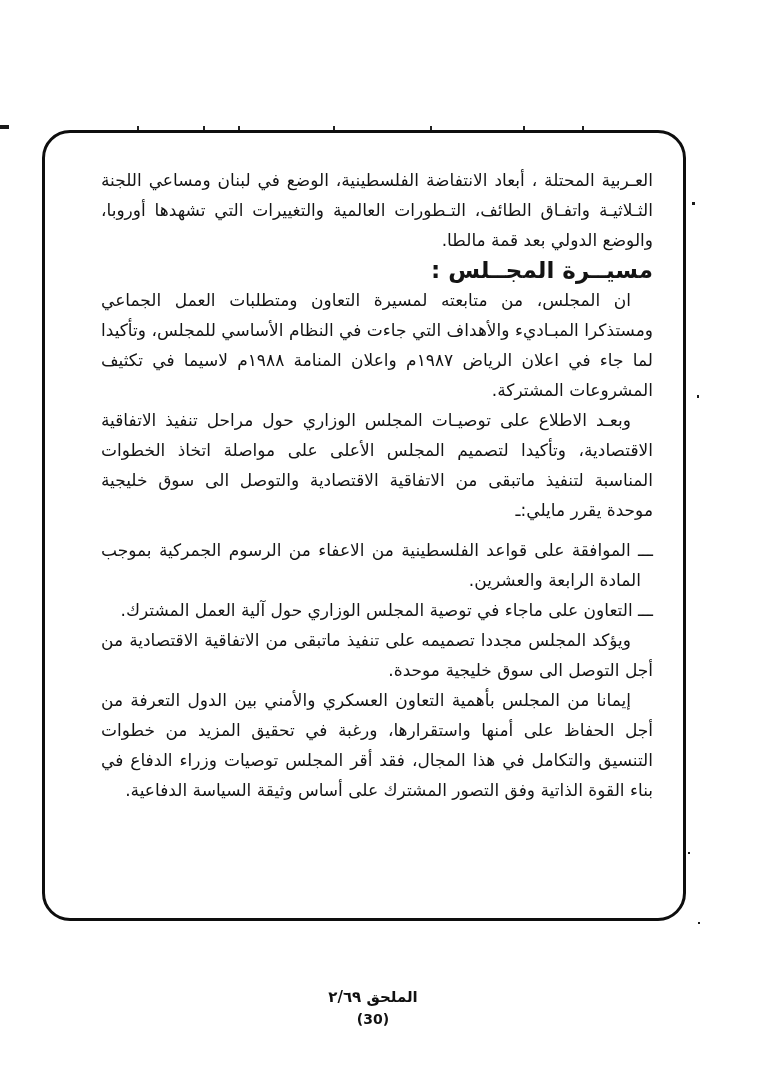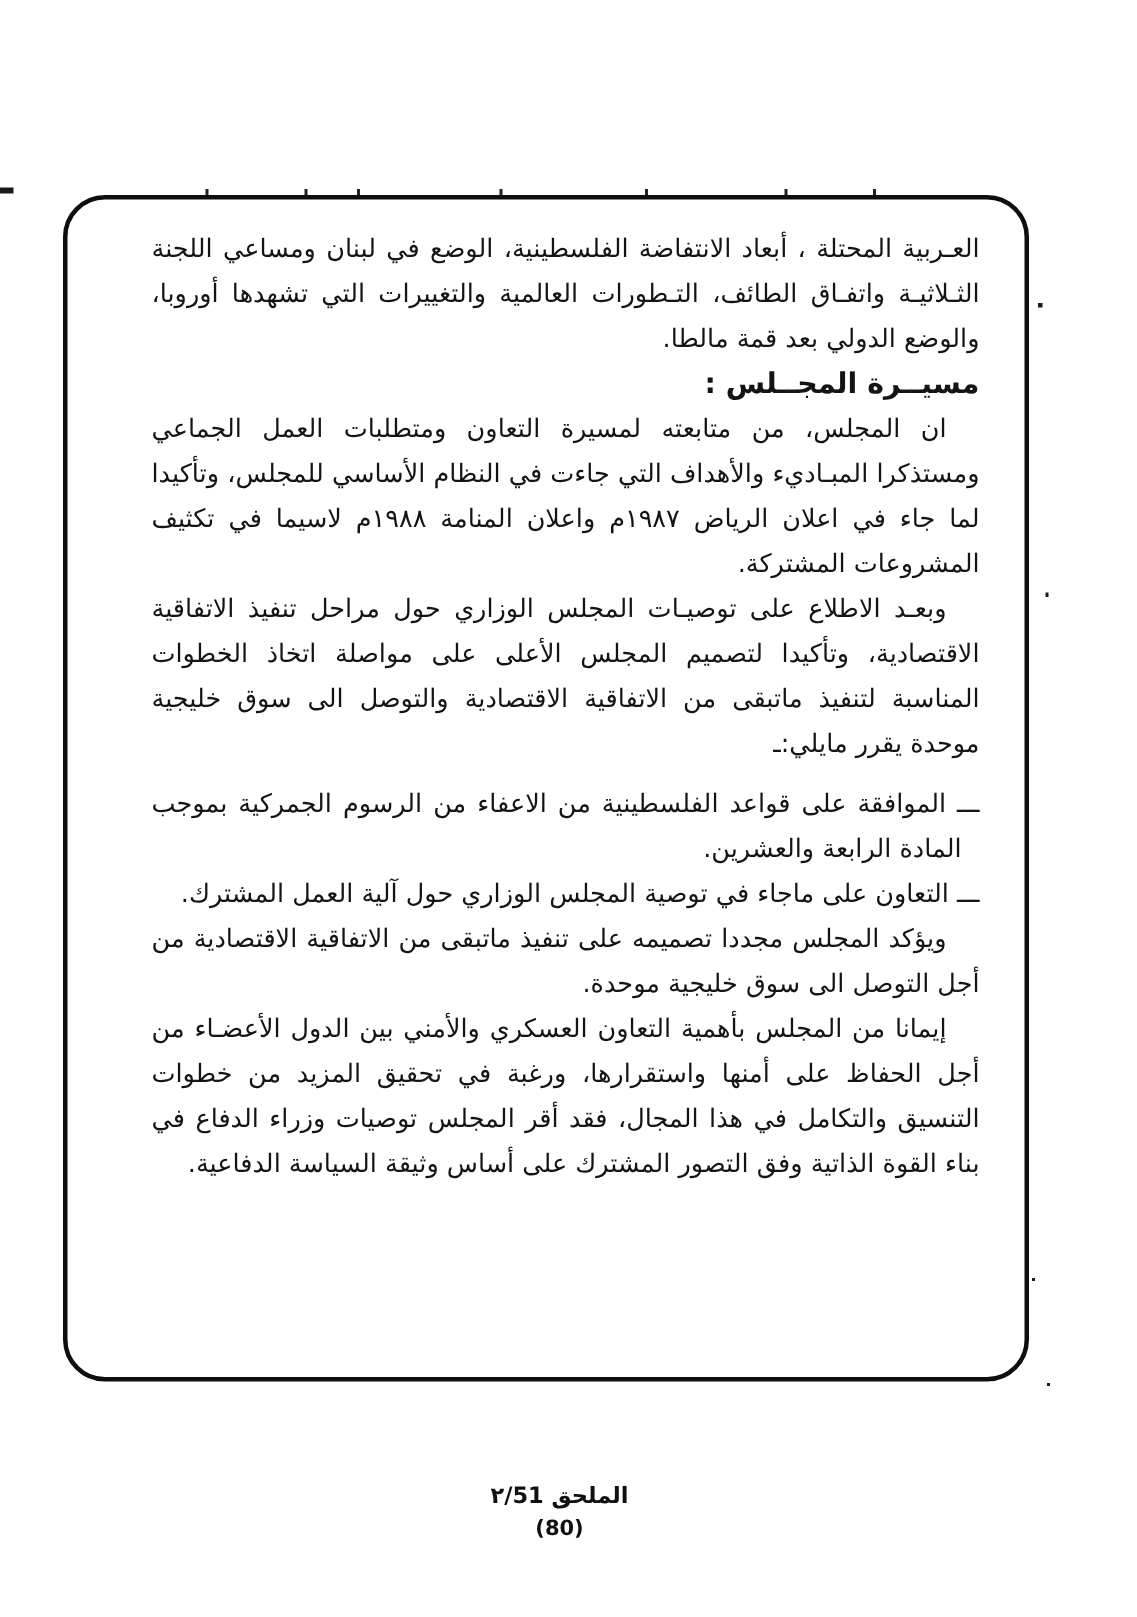--- a/index.html
+++ b/index.html
@@ -22,35 +22,35 @@
     height: 791px;
     border: 3px solid #0e0e0e;
     border-radius: 28px;
     box-sizing: border-box;
     background: #ffffff;
   }
 
   .doc-content {
     position: absolute;
     top: 0; right: 0; bottom: 0; left: 0;
-    padding: 18px 30px 0 56px;
+    padding: 32px 30px 0 56px;
     direction: rtl;
     text-align: justify;
     font-size: 17px;
     line-height: 30px;
     letter-spacing: 0;
   }
 
   .doc-content p { margin: 0; }
 
   .para-indent { text-indent: 22px; }
 
   .doc-heading {
     font-weight: bold;
-    font-size: 19px;
+    font-size: 23px;
     margin: 12px 0 0 0;
     text-align: right;
     text-indent: 0;
   }
 
   .bullet-list { margin-top: 10px; }
 
   .bullet {
     direction: rtl;
     text-align: justify;
@@ -135,23 +135,23 @@
           <span class="marker">ـــ </span><span>الموافقة على قواعد الفلسطينية من الاعفاء من الرسوم الجمركية بموجب المادة الرابعة والعشرين.</span>
         </div>
         <div class="bullet">
           <span class="marker">ـــ </span><span>التعاون على ماجاء في توصية المجلس الوزاري حول آلية العمل المشترك.</span>
         </div>
       </div>
 
       <p class="closing-para">ويؤكد المجلس مجددا تصميمه على تنفيذ ماتبقى من الاتفاقية الاقتصادية من أجل التوصل الى سوق خليجية موحدة.</p>
 
 
-      <p class="security-para">إيمانا من المجلس بأهمية التعاون العسكري والأمني بين الدول الأعضـاء من أجل الحفاظ على أمنها واستقرارها، ورغبة في تحقيق المزيد من خطوات التنسيق والتكامل في هذا المجال، فقد أقر المجلس توصيات وزراء الدفاع في بناء القوة الذاتية وفق التصور المشترك على أساس وثيقة السياسة الدفاعية.</p>
+      <p class="security-para">إيمانا من المجلس بأهمية التعاون العسكري والأمني بين الدول التعرفة من أجل الحفاظ على أمنها واستقرارها، ورغبة في تحقيق المزيد من خطوات التنسيق والتكامل في هذا المجال، فقد أقر المجلس توصيات وزراء الدفاع في بناء القوة الذاتية وفق التصور المشترك على أساس وثيقة السياسة الدفاعية.</p>
 
     </div>
   </div>
 
   <div class="footer">
-    <div class="annex-label">الملحق ٢/51</div>
-    <div class="page-number">(80)</div>
+    <div class="annex-label">الملحق ٢/٦٩</div>
+    <div class="page-number">(30)</div>
   </div>
 
 </div>
 
 </body></html>

